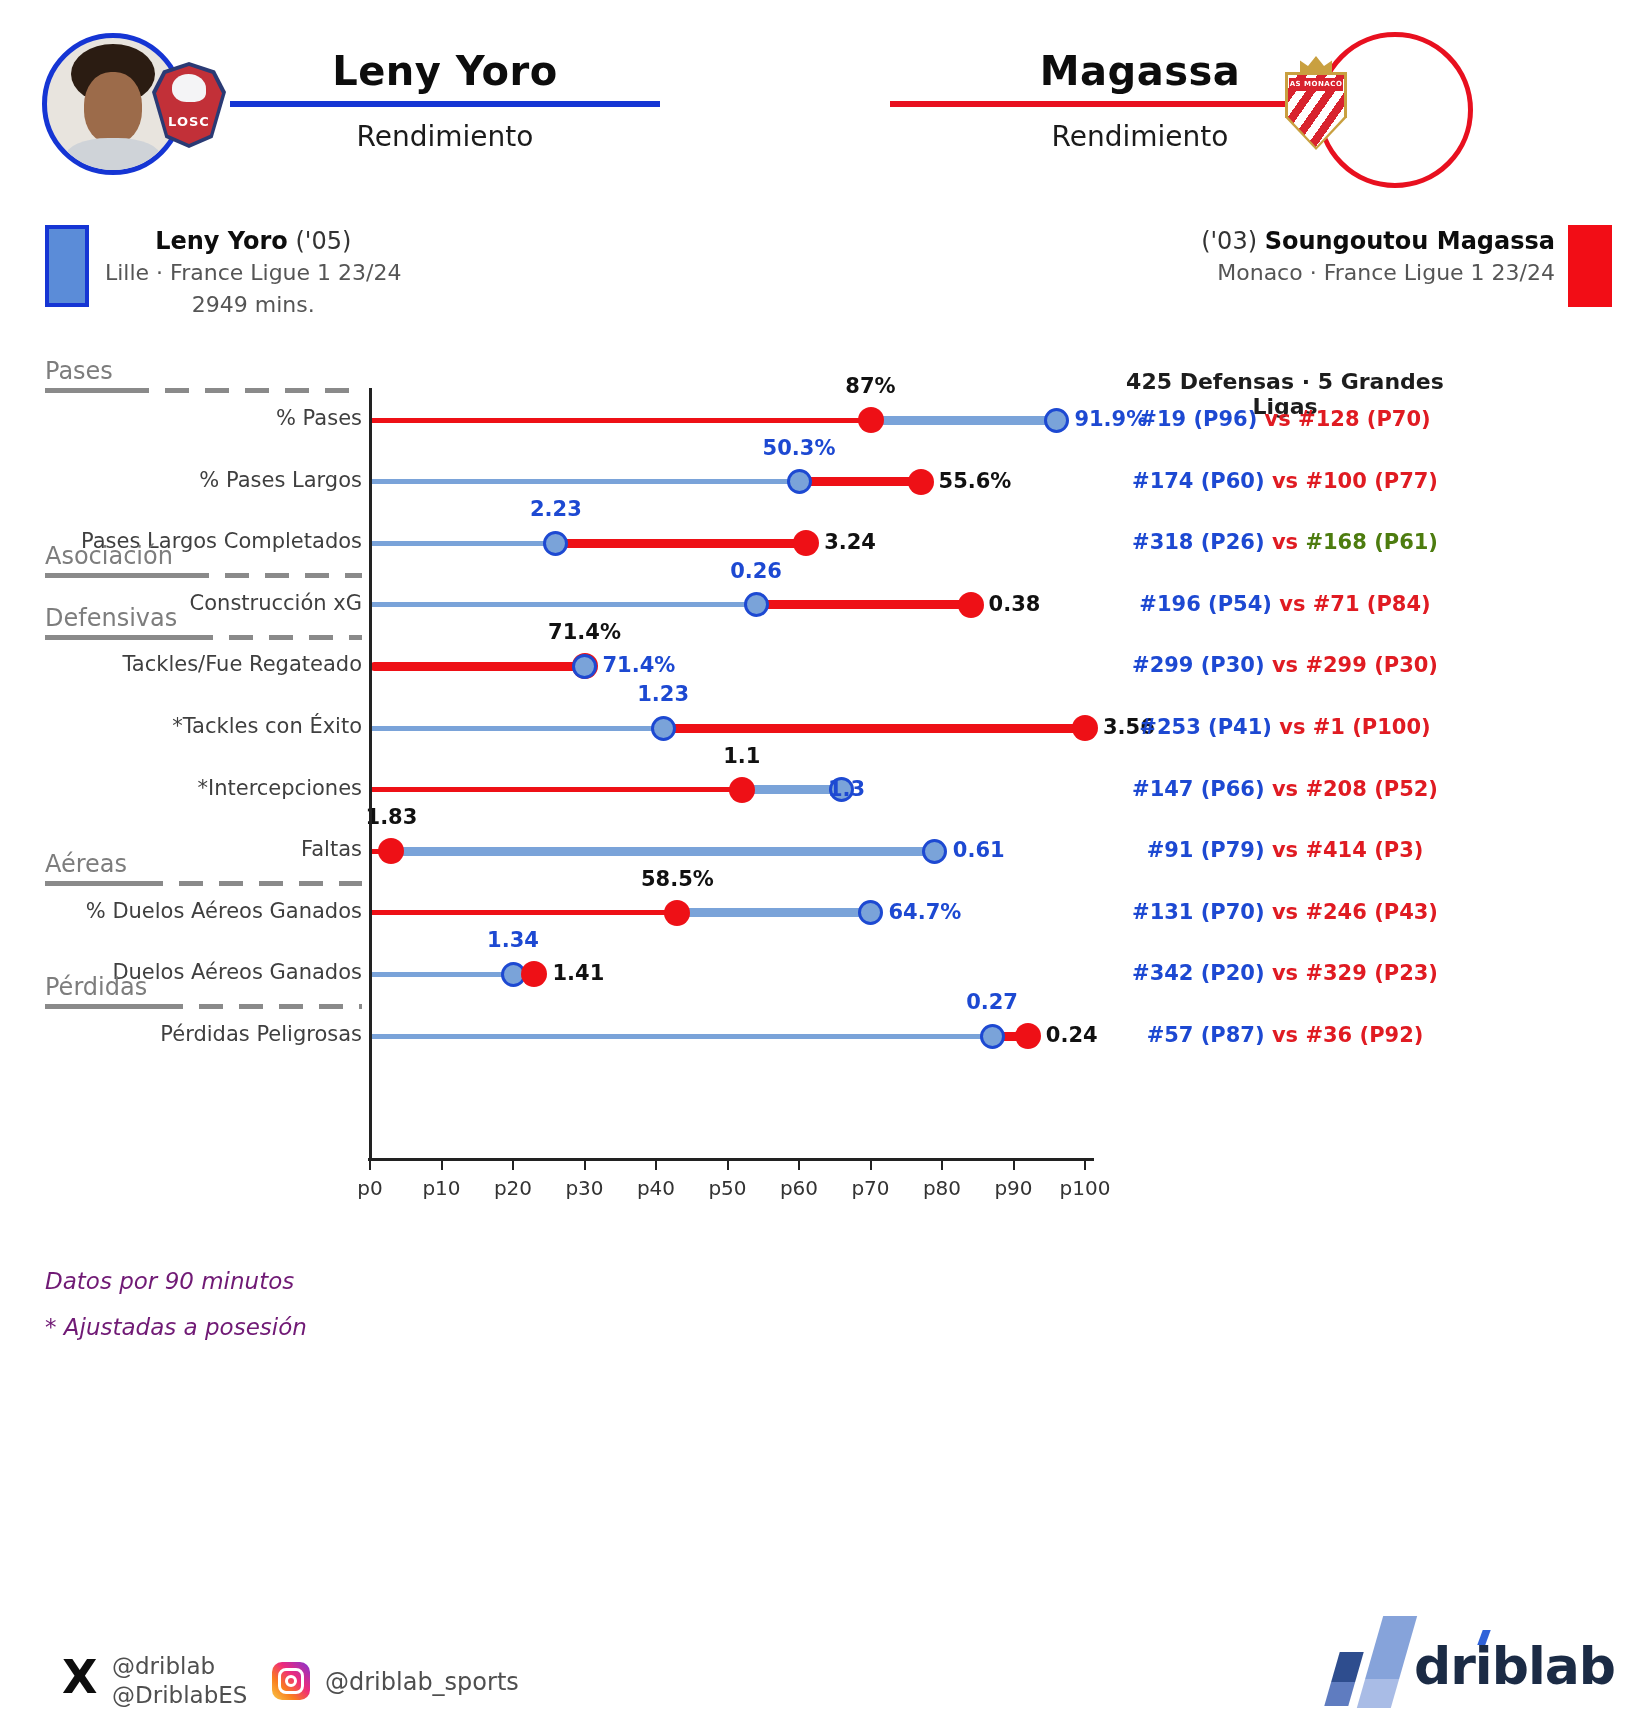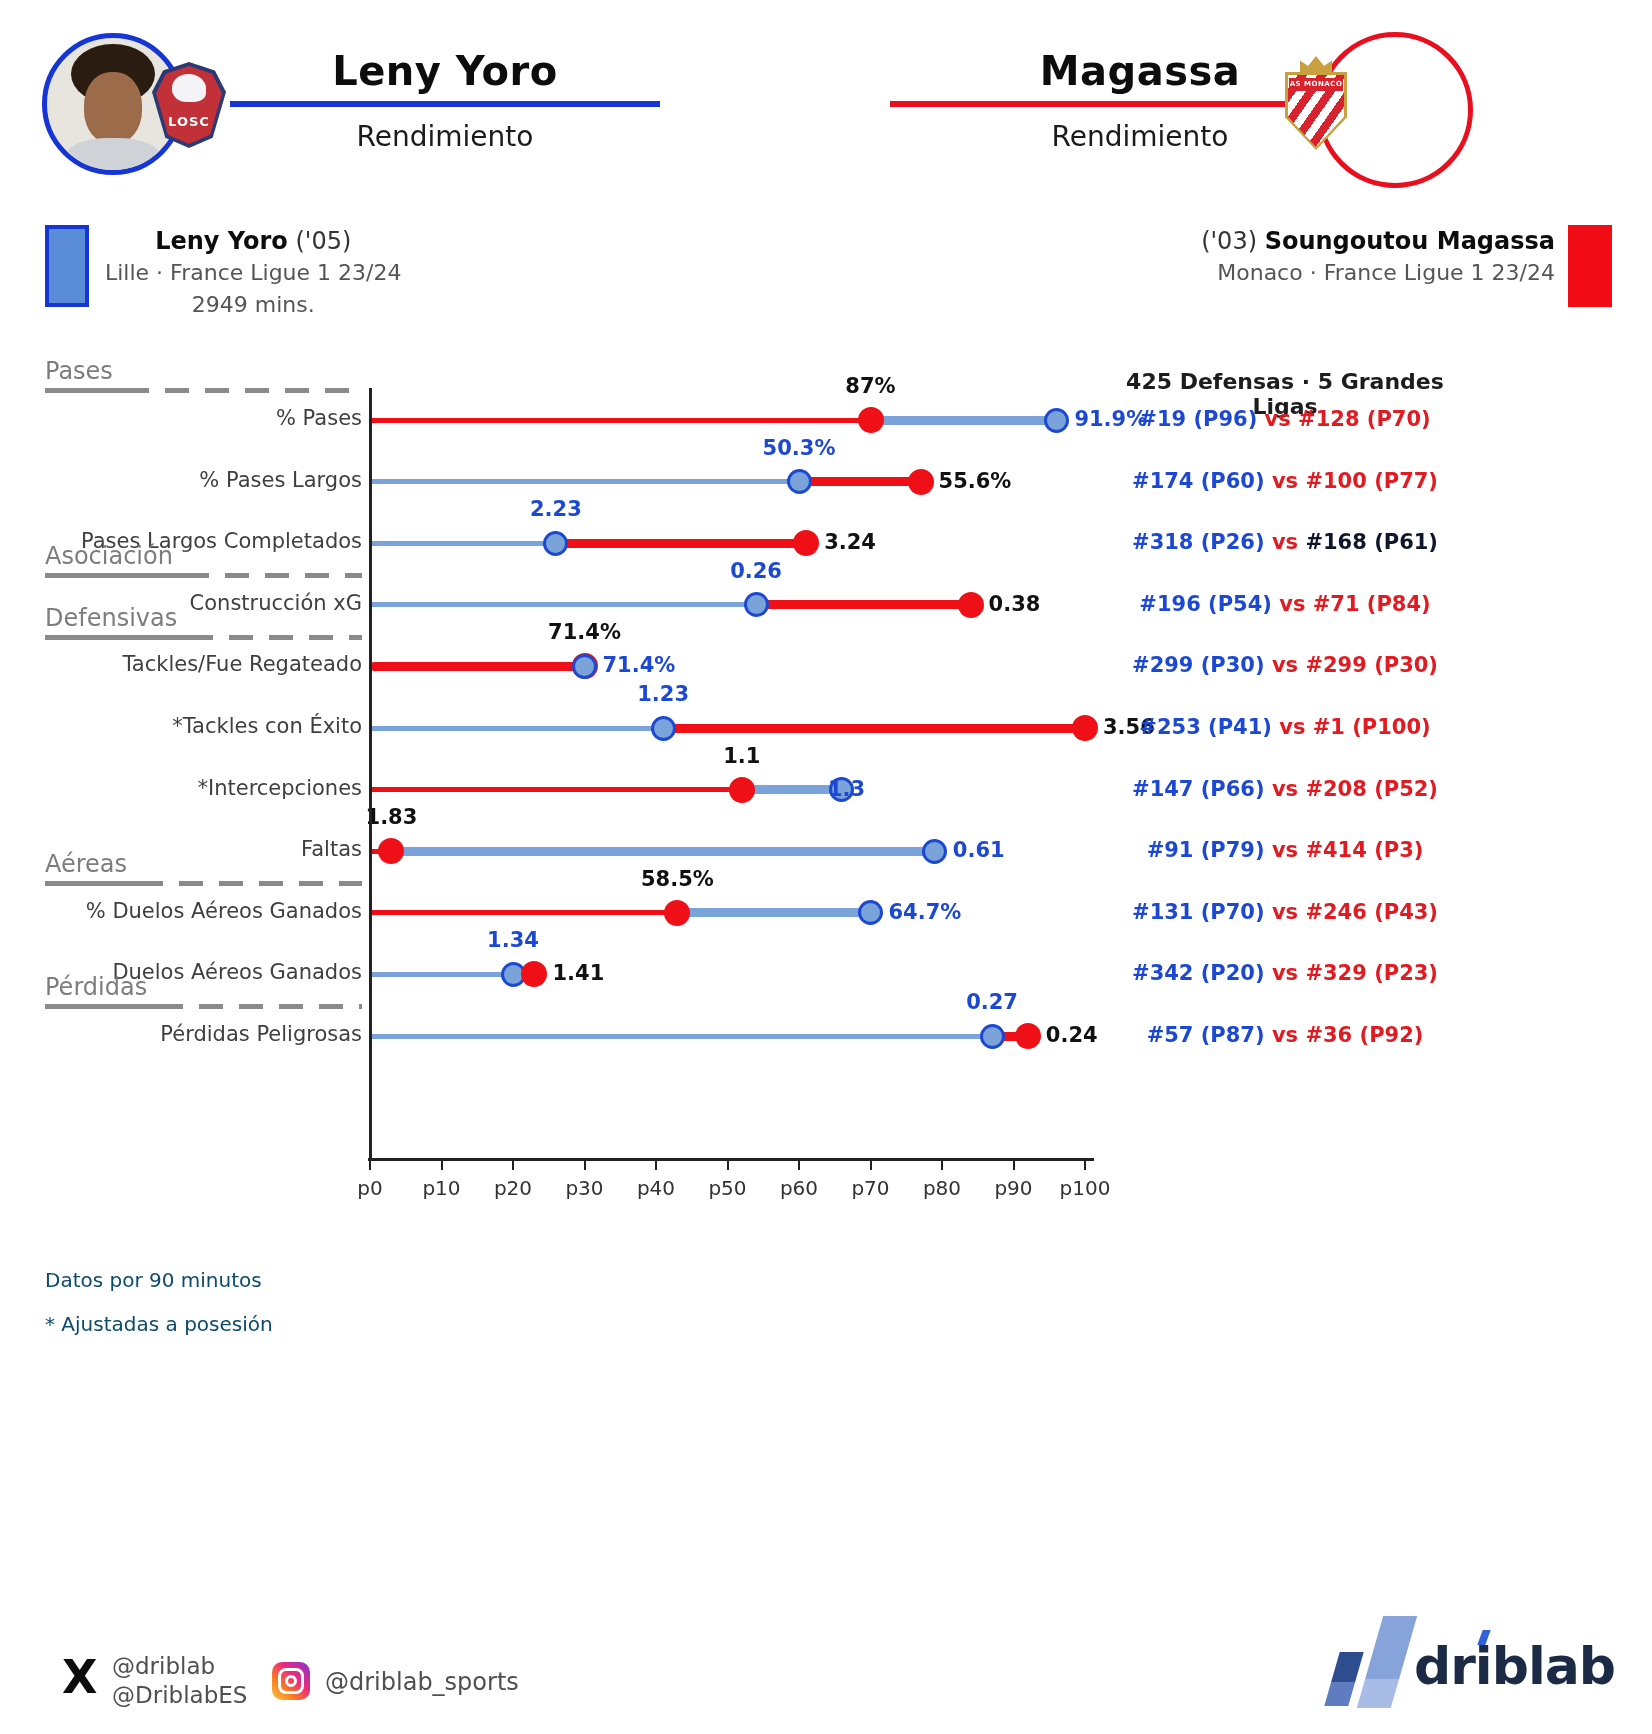--- a/index.html
+++ b/index.html
@@ -63,21 +63,21 @@
          font-size:22px;font-weight:bold;color:#1d1d1d;}
   .cat{position:absolute;display:flex;align-items:flex-end;}
   .cat-label{font-size:24px;color:#7d7d7d;border-bottom:5px solid #8a8a8a;padding:0 12px 3px 0;}
   .cat-dash{flex:1;height:5px;background:repeating-linear-gradient(90deg,#8a8a8a 0 24px,transparent 24px 40px);}
   .axisline{position:absolute;background:#222;}
   .tick{position:absolute;background:#222;}
   .ticklab{position:absolute;text-align:center;font-size:20px;color:#333;}
 
   
   #notes{position:absolute;left:45px;top:1268px;}
-  .note{font-size:20px;color:#0c4a6e;margin-bottom:20px;}
+  .note{font-size:23px;color:#701a75;margin-bottom:20px;font-style:italic;}
   .x-icon{position:absolute;left:62px;top:1650px;font-size:46px;font-weight:800;color:#0d0d0d;}
   #x-handles{position:absolute;left:112px;top:1652px;line-height:29px;font-size:23px;color:#4f4f4f;}
   .ig-icon{position:absolute;left:272px;top:1662px;width:38px;height:38px;border-radius:10px;
            background:linear-gradient(45deg,#f7c948 0%,#fa7e1e 30%,#ee2a7b 60%,#8134d3 100%);}
   .ig-frame{position:absolute;inset:6px;border:3px solid #fff;border-radius:8px;}
   .ig-lens{position:absolute;left:13px;top:13px;width:12px;height:12px;border:3px solid #fff;border-radius:50%;box-sizing:border-box;}
   .ig-handle{position:absolute;left:325px;top:1668px;font-size:24px;color:#4f4f4f;}
 
   .dlogo{position:absolute;left:1318px;top:1608px;width:300px;height:112px;}
   .dl-small{position:absolute;left:14px;top:44px;width:24px;height:54px;transform:skewX(-16deg);
@@ -163,21 +163,21 @@
       <div class="val" style="left: 729px; top: 435.6px; width: 140px; text-align: center; color: rgb(29, 73, 210);">50.3%</div>
       <div class="val" style="left: 938.55px; top: 468.6px; color: rgb(17, 17, 17);">55.6%</div>
       <div class="rank" style="left: 1105px; top: 468.6px; width: 360px;"><span style="color: rgb(29, 73, 210);">#174 (P60)</span><span style="color: rgb(224, 27, 34);"> vs </span><span style="color: rgb(224, 27, 34);">#100 (P77)</span></div>
       <div class="metric" style="left: 40px; top: 529.2px; width: 322px;">Pases Largos Completados</div>
       <div class="seg" style="left: 370px; top: 540.7px; width: 185.9px; height: 5px; background: rgb(122, 163, 217);"></div>
       <div class="seg" style="left: 555.9px; top: 538.7px; width: 250.25px; height: 9px; background: rgb(238, 16, 22);"></div>
       <div class="dot" style="left: 543.4px; top: 530.7px; width: 25px; height: 25px; background: rgb(122, 163, 217); border: 3.5px solid rgb(29, 73, 210);"></div>
       <div class="dot" style="left: 793.15px; top: 530.2px; width: 26px; height: 26px; background: rgb(238, 16, 22);"></div>
       <div class="val" style="left: 485.9px; top: 497.2px; width: 140px; text-align: center; color: rgb(29, 73, 210);">2.23</div>
       <div class="val" style="left: 824.15px; top: 530.2px; color: rgb(17, 17, 17);">3.24</div>
-      <div class="rank" style="left: 1105px; top: 530.2px; width: 360px;"><span style="color: rgb(29, 73, 210);">#318 (P26)</span><span style="color: rgb(224, 27, 34);"> vs </span><span style="color: #0f172a;">#168 (P61)</span></div>
+      <div class="rank" style="left: 1105px; top: 530.2px; width: 360px;"><span style="color: rgb(29, 73, 210);">#318 (P26)</span><span style="color: rgb(224, 27, 34);"> vs </span><span style="color: #4d7c0f;">#168 (P61)</span></div>
       <div class="metric" style="left: 40px; top: 590.8px; width: 322px;">Construcción xG</div>
       <div class="seg" style="left: 370px; top: 602.3px; width: 386.1px; height: 5px; background: rgb(122, 163, 217);"></div>
       <div class="seg" style="left: 756.1px; top: 600.3px; width: 214.5px; height: 9px; background: rgb(238, 16, 22);"></div>
       <div class="dot" style="left: 743.6px; top: 592.3px; width: 25px; height: 25px; background: rgb(122, 163, 217); border: 3.5px solid rgb(29, 73, 210);"></div>
       <div class="dot" style="left: 957.6px; top: 591.8px; width: 26px; height: 26px; background: rgb(238, 16, 22);"></div>
       <div class="val" style="left: 686.1px; top: 558.8px; width: 140px; text-align: center; color: rgb(29, 73, 210);">0.26</div>
       <div class="val" style="left: 988.6px; top: 591.8px; color: rgb(17, 17, 17);">0.38</div>
       <div class="rank" style="left: 1105px; top: 591.8px; width: 360px;"><span style="color: rgb(29, 73, 210);">#196 (P54)</span><span style="color: rgb(224, 27, 34);"> vs </span><span style="color: rgb(224, 27, 34);">#71 (P84)</span></div>
       <div class="metric" style="left: 40px; top: 652.4px; width: 322px;">Tackles/Fue Regateado</div>
       <div class="seg" style="left: 370px; top: 661.9px; width: 214.5px; height: 9px; background: rgb(238, 16, 22);"></div>

